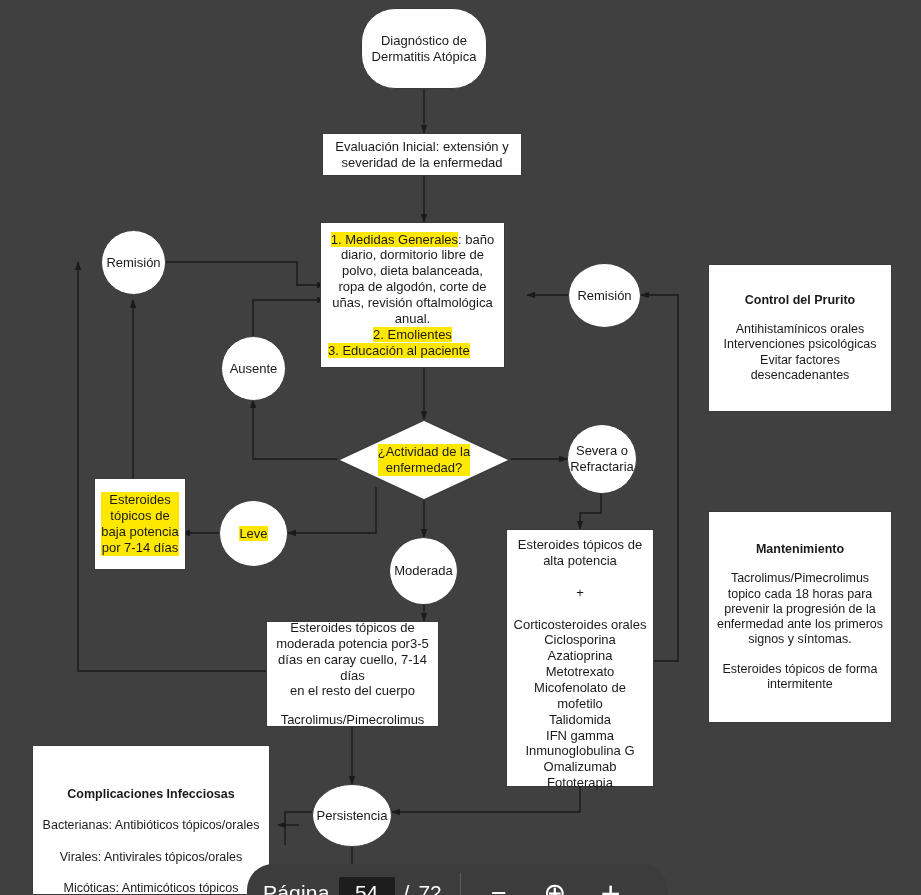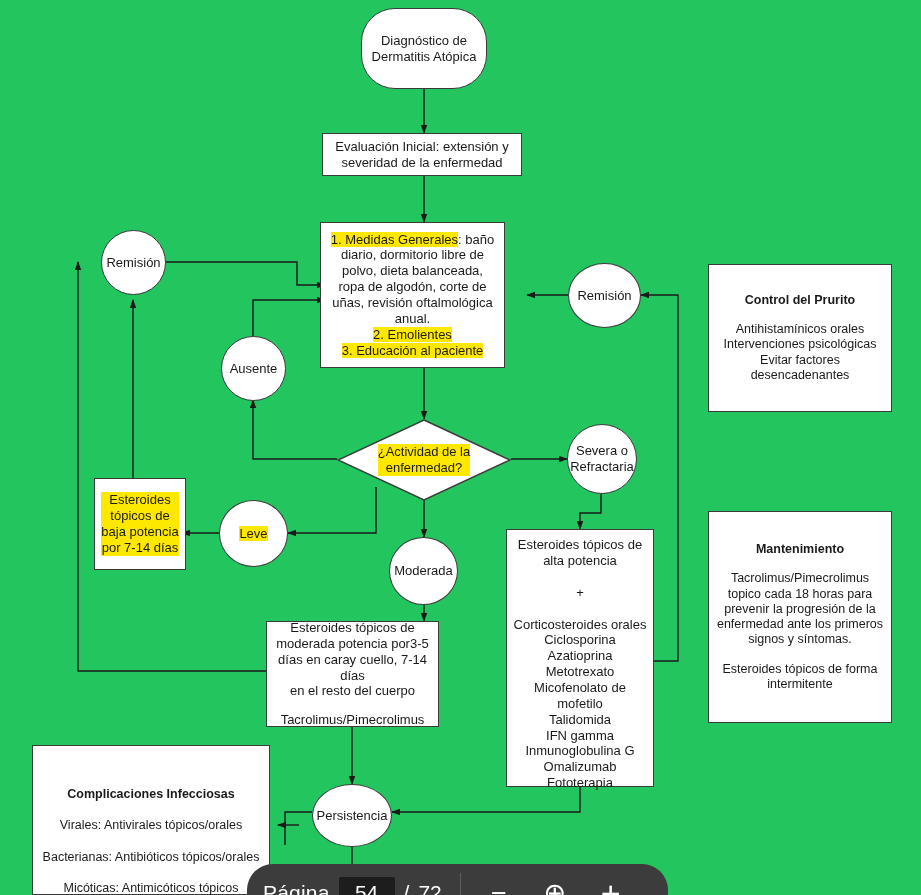--- a/index.html
+++ b/index.html
@@ -4,21 +4,21 @@
 <style>
   html, body {
     margin: 0;
     padding: 0;
     background: #ffffff;
   }
   #page {
     position: relative;
     width: 921px;
     height: 895px;
-    background: #22c55e;
+    background: #404040;
     font-family: "Liberation Sans", sans-serif;
     overflow: hidden;
   }
   #edges {
     position: absolute;
     left: 0; top: 0;
     width: 921px;
     height: 895px;
     pointer-events: none;
   }
@@ -202,21 +202,21 @@
   </div>
 
   <div class="node rect fs13" style="left:320px; top:222px; width:185px; height:146px; padding:6px 7px;">
     <div style="width:100%;">
       <div style="text-align:center;">
         <span class="hl">1. Medidas Generales</span><span>: baño diario, dormitorio libre de polvo, dieta balanceada, ropa de algodón, corte de uñas, revisión oftalmológica anual.</span>
       </div>
       <div style="text-align:center;">
         <span class="hl">2. Emolientes</span>
       </div>
-      <div style="text-align:center;">
+      <div style="text-align:left;">
         <span class="hl">3. Educación al paciente</span>
       </div>
     </div>
   </div>
 
   <div class="node circle fs13" style="left:101px; top:230px; width:65px; height:65px;">
     <span>Remisión</span>
   </div>
 
   <div class="node circle fs13" style="left:568px; top:263px; width:73px; height:65px;">
@@ -312,22 +312,22 @@
       <div>Tacrolimus/Pimecrolimus topico cada 18 horas para prevenir la progresión de la enfermedad ante los primeros signos y síntomas.</div>
       <div style="height:14px;"></div>
       <div>Esteroides tópicos de forma intermitente</div>
     </div>
   </div>
 
   <div class="node rect fs12" style="left:32px; top:745px; width:238px; height:150px; padding:8px 4px; align-items:flex-start;">
     <div style="width:100%; padding-top:33px;">
       <div class="panel-title">Complicaciones Infecciosas</div>
       <div id="complicaciones-lines">
+          <div style="margin-top: 16px;">Bacterianas: Antibióticos tópicos/orales</div>
           <div style="margin-top: 16px;">Virales: Antivirales tópicos/orales</div>
-          <div style="margin-top: 16px;">Bacterianas: Antibióticos tópicos/orales</div>
           <div style="margin-top: 16px;">Micóticas: Antimicóticos tópicos</div>
         </div>
     </div>
   </div>
 
   <div id="pdf-toolbar">
     <div class="grp">
       <span id="page-label">Página</span>
       <input id="page-number-box" type="text" value="54" style="">
       <span>/</span>

